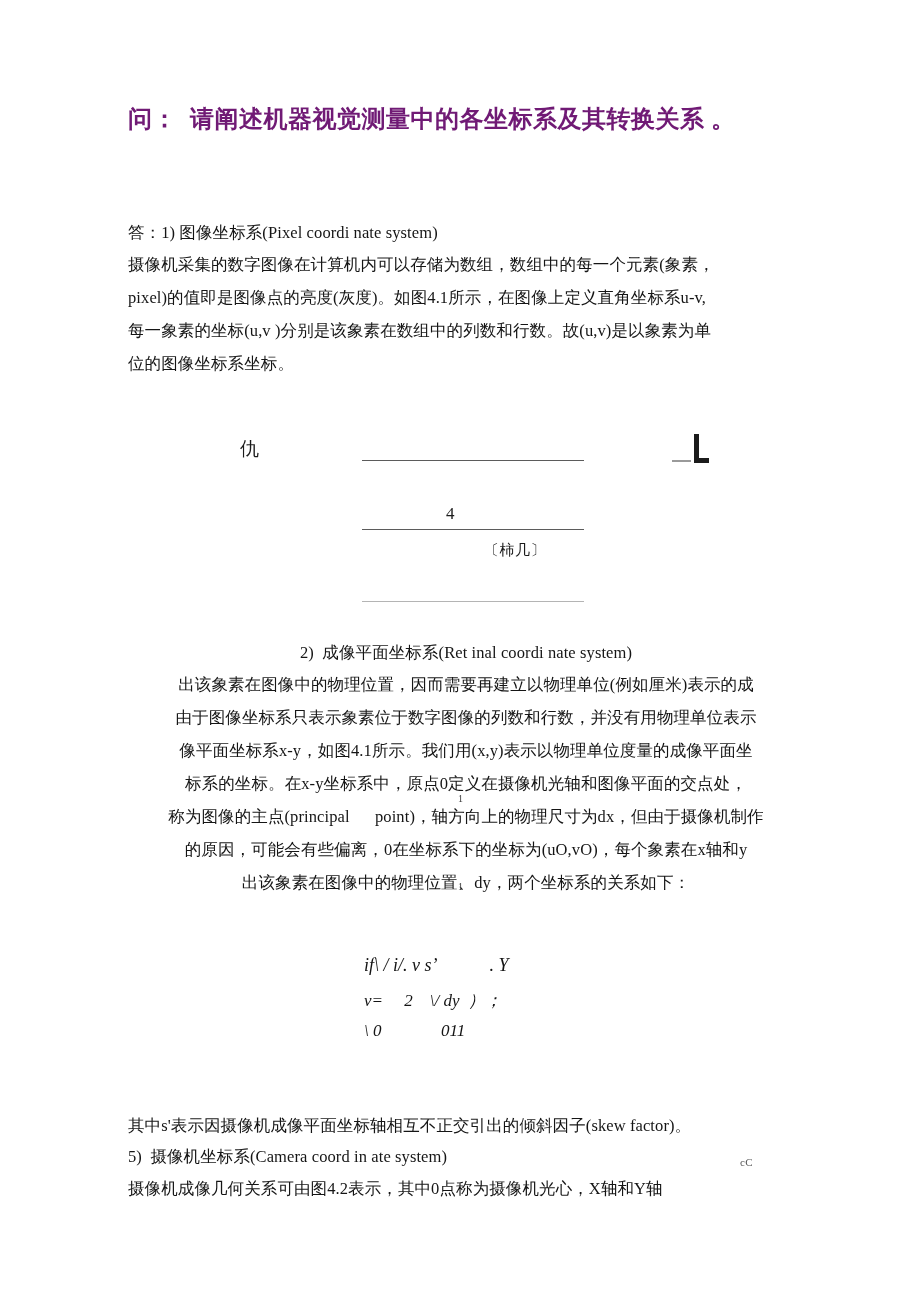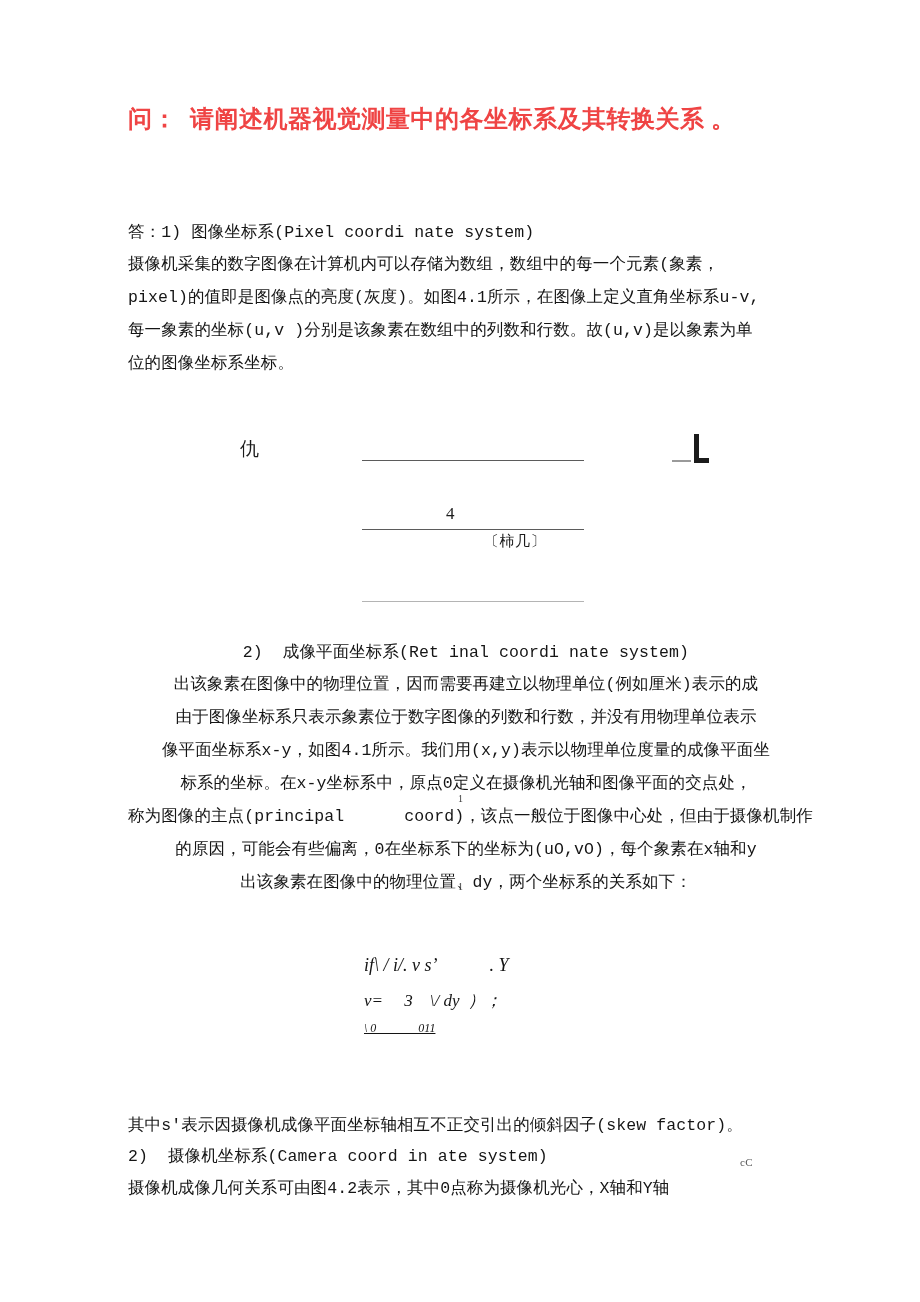--- a/index.html
+++ b/index.html
@@ -24,32 +24,32 @@
   .doc-title {
     position: absolute;
     left: 128px;
     top: 102px;
     width: 700px;
     font-family: "Liberation Serif", "DejaVu Serif", serif;
     font-weight: bold;
     font-size: 24px;
     line-height: 34px;
     letter-spacing: 0.5px;
-    color: #ef4444;
+    color: #701a75;
     white-space: pre;
   }
 
   
   .body-block {
     position: absolute;
     left: 128px;
     width: 676px;
   }
   .line {
-    font-family: Liberation Mono, monospace;
+    font-family: Liberation Serif, serif;
     font-size: 16.5px;
     line-height: 33px;
     color: #151515;
     white-space: pre;
     letter-spacing: 0.1px;
   }
   .line.heading {
     line-height: 31px;
   }
 
@@ -77,21 +77,21 @@
     height: 196px;
   }
   .fig-label {
     position: absolute;
     font-family: "Liberation Serif", "DejaVu Serif", serif;
     color: #1b1b1b;
     white-space: pre;
   }
   #fig-mark-left  { left: 240px; top: 12px;  font-size: 19px; }
   #fig-mark-four  { left: 446px; top: 80px;  font-size: 17px; }
-  #fig-mark-paren { left: 484px; top: 108px; font-size: 15px; letter-spacing: .5px; }
+  #fig-mark-paren { left: 484px; top: 117px; font-size: 15px; letter-spacing: .5px; }
 
   .fig-rule {
     position: absolute;
     height: 0;
     border-top: 1px solid #5b5b5b;
   }
   #fig-rule-1 { left: 362px; top: 36px;  width: 222px; }
   #fig-rule-2 { left: 362px; top: 105px; width: 222px; }
   #fig-rule-3 { left: 362px; top: 177px; width: 222px; border-top-color: #b4b4b4; }
 
@@ -138,21 +138,21 @@
   }
   .formula-row {
     position: absolute;
     font-family: "Liberation Serif", "DejaVu Serif", serif;
     font-style: italic;
     color: #141414;
     white-space: pre;
   }
   #formula-row-1 { left: 364px; top: 0px;  font-size: 18px; }
   #formula-row-2 { left: 364px; top: 34px; font-size: 17px; }
-  #formula-row-3 { left: 364px; top: 66px; font-size: 12px; text-decoration: underline; }
+  #formula-row-3 { left: 364px; top: 66px; font-size: 17px; }
 </style>
 </head>
 <body>
 
 <div id="page">
 
   <div class="doc-title">问：  请阐述机器视觉测量中的各坐标系及其转换关系 。</div>
 
   <div class="body-block" id="block-1">
     <div class="line heading">答：1) 图像坐标系(Pixel coordi nate system)</div>
@@ -181,35 +181,35 @@
       <div class="ell-tick"></div>
     </div>
   </div>
 
   <div class="body-block" id="block-2">
     <div class="line heading">2)  成像平面坐标系(Ret inal coordi nate system)</div>
     <div class="line">出该象素在图像中的物理位置，因而需要再建立以物理单位(例如厘米)表示的成</div>
     <div class="line">由于图像坐标系只表示象素位于数字图像的列数和行数，并没有用物理单位表示</div>
     <div class="line">像平面坐标系x-y，如图4.1所示。我们用(x,y)表示以物理单位度量的成像平面坐</div>
     <div class="line">标系的坐标。在x-y坐标系中，原点0定义在摄像机光轴和图像平面的交点处，</div>
-    <div class="line">称为图像的主点(principal      coord)，该点一般位于图像中心处，但由于摄像机制作</div>
+    <div class="line">称为图像的主点(principal      point)，轴方向上的物理尺寸为dx，但由于摄像机制作</div>
     <div class="line">的原因，可能会有些偏离，0在坐标系下的坐标为(uO,vO)，每个象素在x轴和y</div>
     <div class="line">出该象素在图像中的物理位置、dy，两个坐标系的关系如下：</div>
   </div>
 
   <div class="stray" id="stray-one-a">1</div>
   <div class="stray" id="stray-one-b">1</div>
 
   <div id="formula-block">
     <div class="formula-row" id="formula-row-1">if\ / i/. v s’            . Y</div>
-    <div class="formula-row" id="formula-row-2">v=     3    \/ dy  ）；</div>
+    <div class="formula-row" id="formula-row-2">v=     2    \/ dy  ）；</div>
     <div class="formula-row" id="formula-row-3">\ 0              011</div>
   </div>
 
   <div class="body-block" id="block-3">
     <div class="line heading">其中s'表示因摄像机成像平面坐标轴相互不正交引出的倾斜因子(skew factor)。</div>
-    <div class="line heading">2)  摄像机坐标系(Camera coord in ate system)</div>
+    <div class="line heading">5)  摄像机坐标系(Camera coord in ate system)</div>
     <div class="line">摄像机成像几何关系可由图4.2表示，其中0点称为摄像机光心，X轴和Y轴</div>
   </div>
 
   <div class="stray" id="stray-cc">cC</div>
 
 </div>
 
 </body></html>

